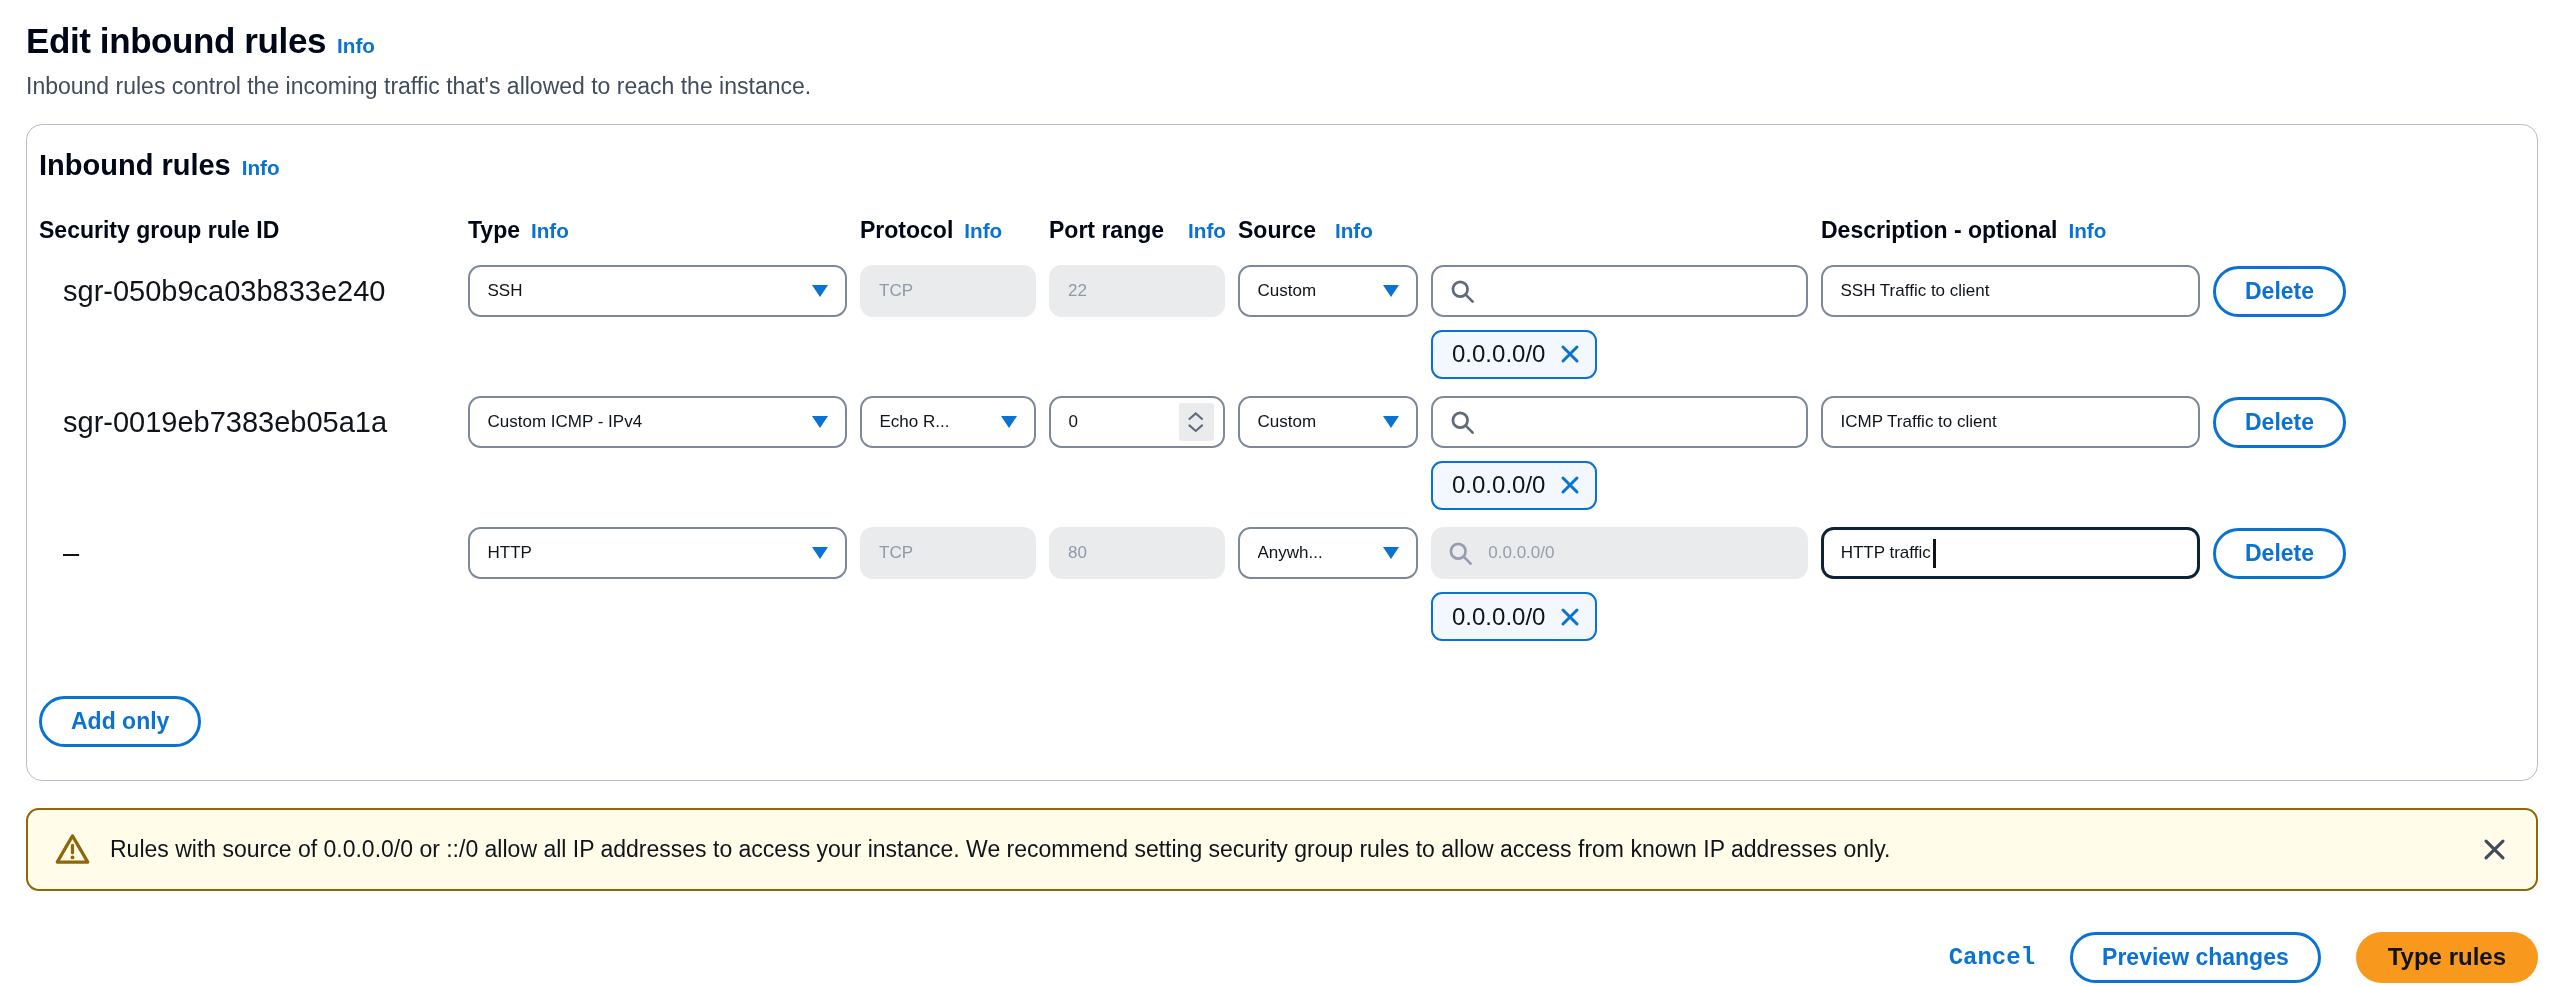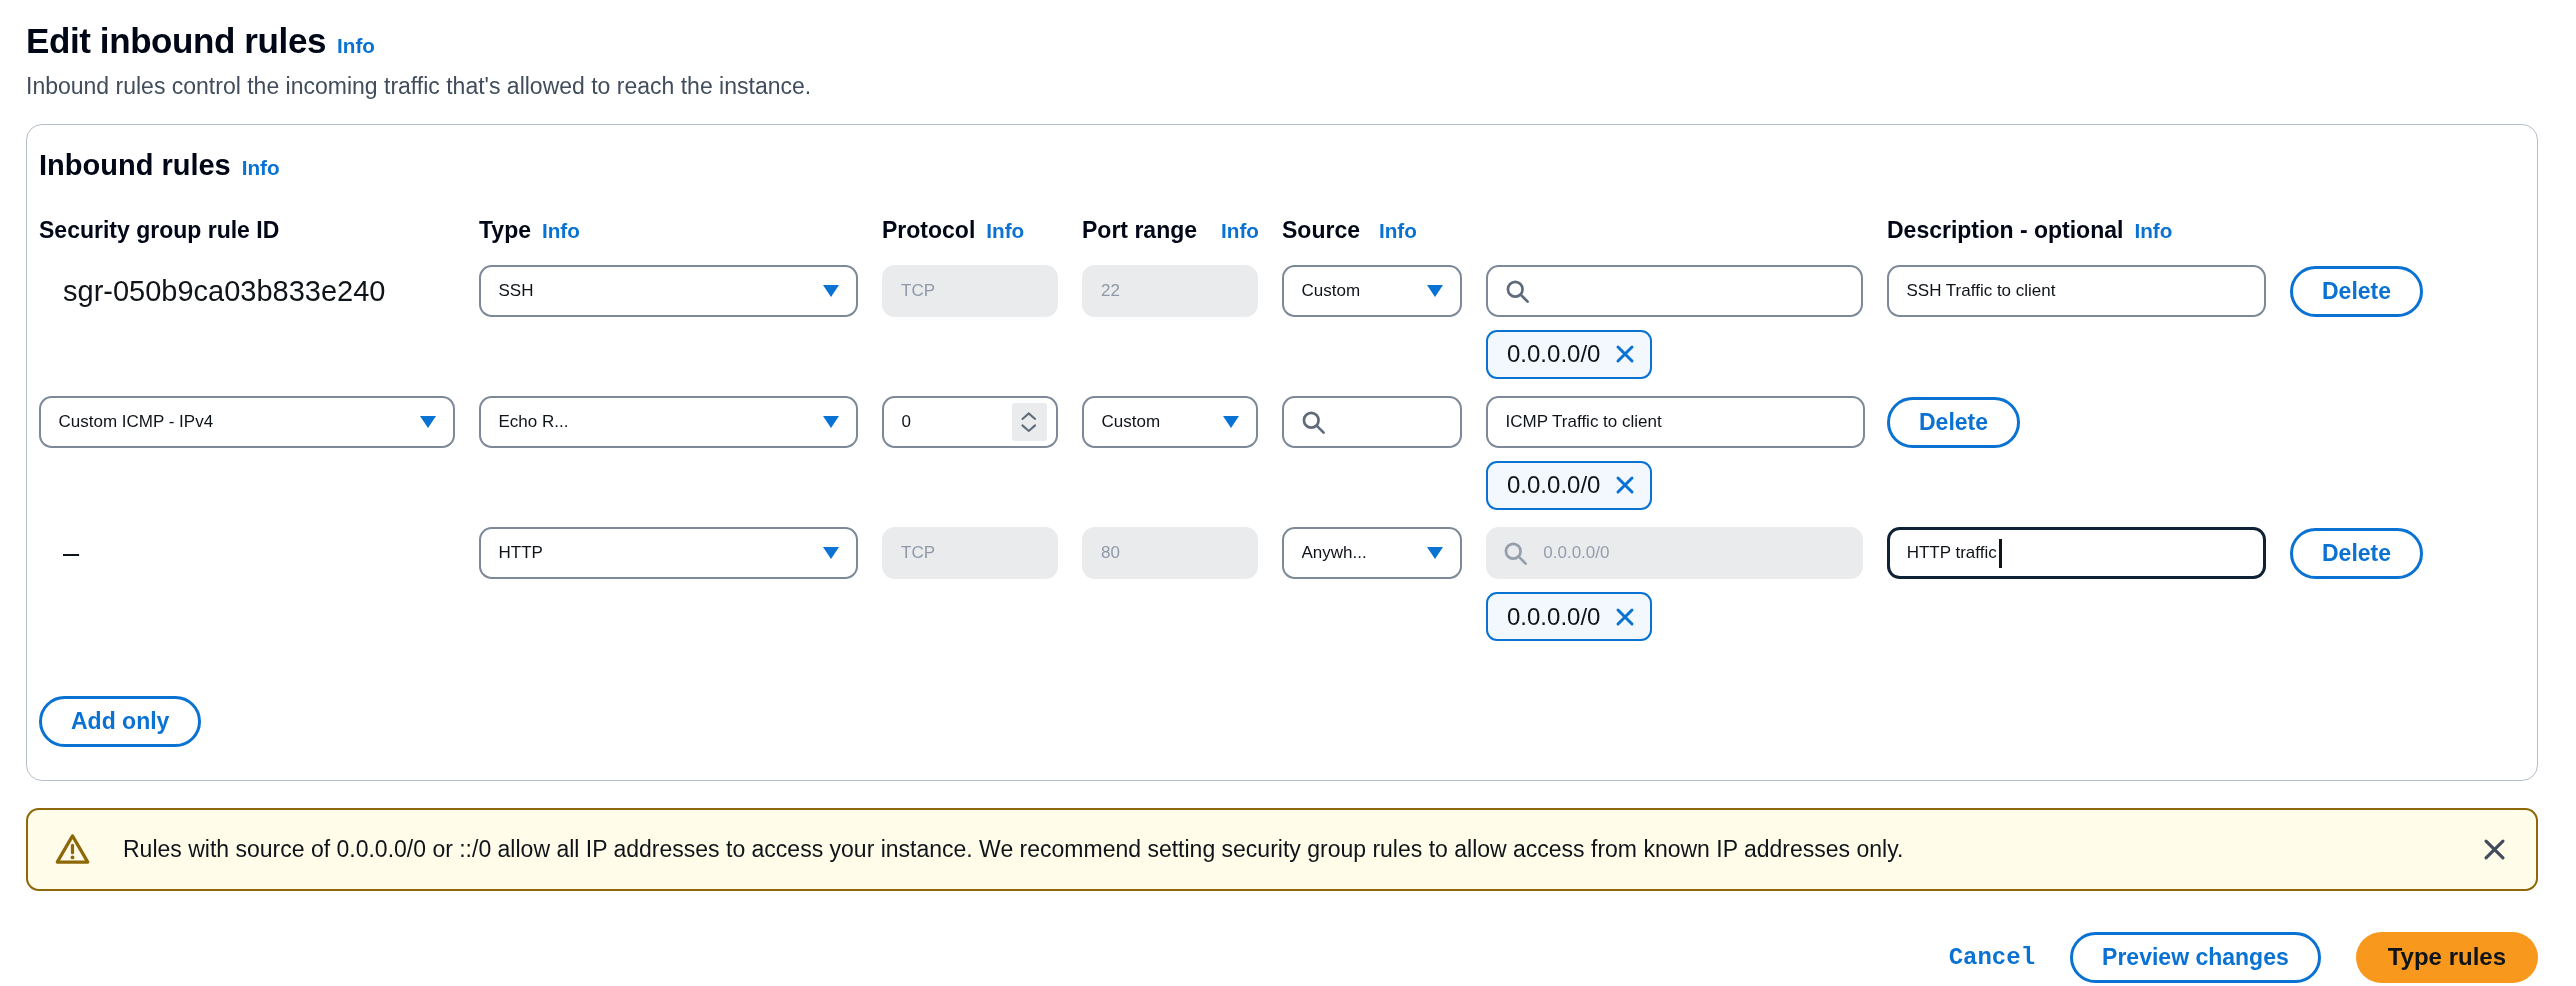--- a/index.html
+++ b/index.html
@@ -12,21 +12,21 @@
   .info-link { color:#0972d3; font-size:20.7px; font-weight:700; margin-left:11px; text-decoration:none; cursor:pointer; }
   .subtitle { margin-top:12.7px; font-size:23px; color:#414d5c; }
 
   
   .card { margin-top:24px; border:1.6px solid #b6bec9; border-radius:16px; background:#fff;
           padding:24px 32px 33px 12px; }
   .card h2 { font-size:29px; font-weight:700; color:#000716; display:inline; }
 
   .grid { display:grid;
           grid-template-columns:416px 379px 176px 176px 180px 377px 379px 1fr;
-          column-gap:24px; align-items:center; }
+          column-gap:13px; align-items:center; }
   .col-head { margin-top:35px; margin-bottom:20.7px; }
   .col-head .h { font-size:23px; font-weight:700; color:#000716; white-space:nowrap; }
   .col-head .info-link { font-size:20.7px; }
 
   .rule { row-gap:12.7px; margin-bottom:17.5px; }
   .rule-id { font-size:29px; color:#0f141a; align-self:center; overflow:hidden; white-space:nowrap;margin-left:24px; }
 
   .field { height:52px; border-radius:12.7px; font-size:17px; display:flex; align-items:center; }
   .select { border:2.4px solid #7d8998; background:#fff; padding:0 17.5px; justify-content:space-between; cursor:pointer; }
   .select .lbl { white-space:nowrap; overflow:hidden; }
@@ -52,21 +52,21 @@
   .caret-bar { width:2.4px; height:29px; background:#0f141a; display:inline-block; margin-left:2.4px; vertical-align:middle; }
 
   .btn-outline { height:51px; display:inline-flex; align-items:center; justify-content:center; padding:0 29px;
                  border:3.2px solid #0972d3; border-radius:29px; background:#fff; color:#0972d3;
                  font-size:23px; font-weight:700; cursor:pointer; white-space:nowrap; justify-self:start;
                  font-family:"Liberation Sans", sans-serif; }
   .add-rule { margin-top:37px; }
 
   
   .banner { margin-top:27px; height:83px; border:2.4px solid #8d6708; border-radius:12.7px; background:#fffce9;
-            display:flex; align-items:center; gap:33px; padding:0 27px; }
+            display:flex; align-items:center; gap:20px; padding:0 27px; }
   .banner .txt { font-size:23px; color:#0f141a; }
   .banner .close { margin-left:auto; cursor:pointer; display:flex; align-items:center; }
 
   
   .footer { margin-top:41px; display:flex; align-items:center; justify-content:flex-end; gap:35px; }
   .link-btn { color:#0972d3; font-size:24px; font-weight:700; cursor:pointer; background:none; border:none;
               font-family:Liberation Mono, monospace;margin-left:20px; }
   .btn-primary { height:51px; display:inline-flex; align-items:center; padding:0 32px; border:none;
                  border-radius:29px; background:#f8991d; color:#0f141a; font-size:24px; font-weight:700;
                  cursor:pointer; font-family:"Liberation Sans", sans-serif; }
@@ -119,20 +119,21 @@
       <div class="chip">
         <span>0.0.0.0/0</span>
         <svg width="24" height="24" viewBox="0 0 24 24">
             <path d="M5 5 L19 19 M19 5 L5 19" stroke="#0972d3" stroke-width="3" stroke-linecap="round" fill="none"></path>
           </svg>
       </div>
     </div>
 
     
     <div class="grid rule">
+      <div class="rule-id">sgr-0019eb7383eb05a1a</div>
       <div class="field select">
         <span class="lbl">Custom ICMP - IPv4</span>
           <span class="caret"></span>
       </div>
       <div class="field select">
         <span class="lbl">Echo R...</span>
           <span class="caret"></span>
       </div>
       <div class="field stepper">
         <span>0</span>

